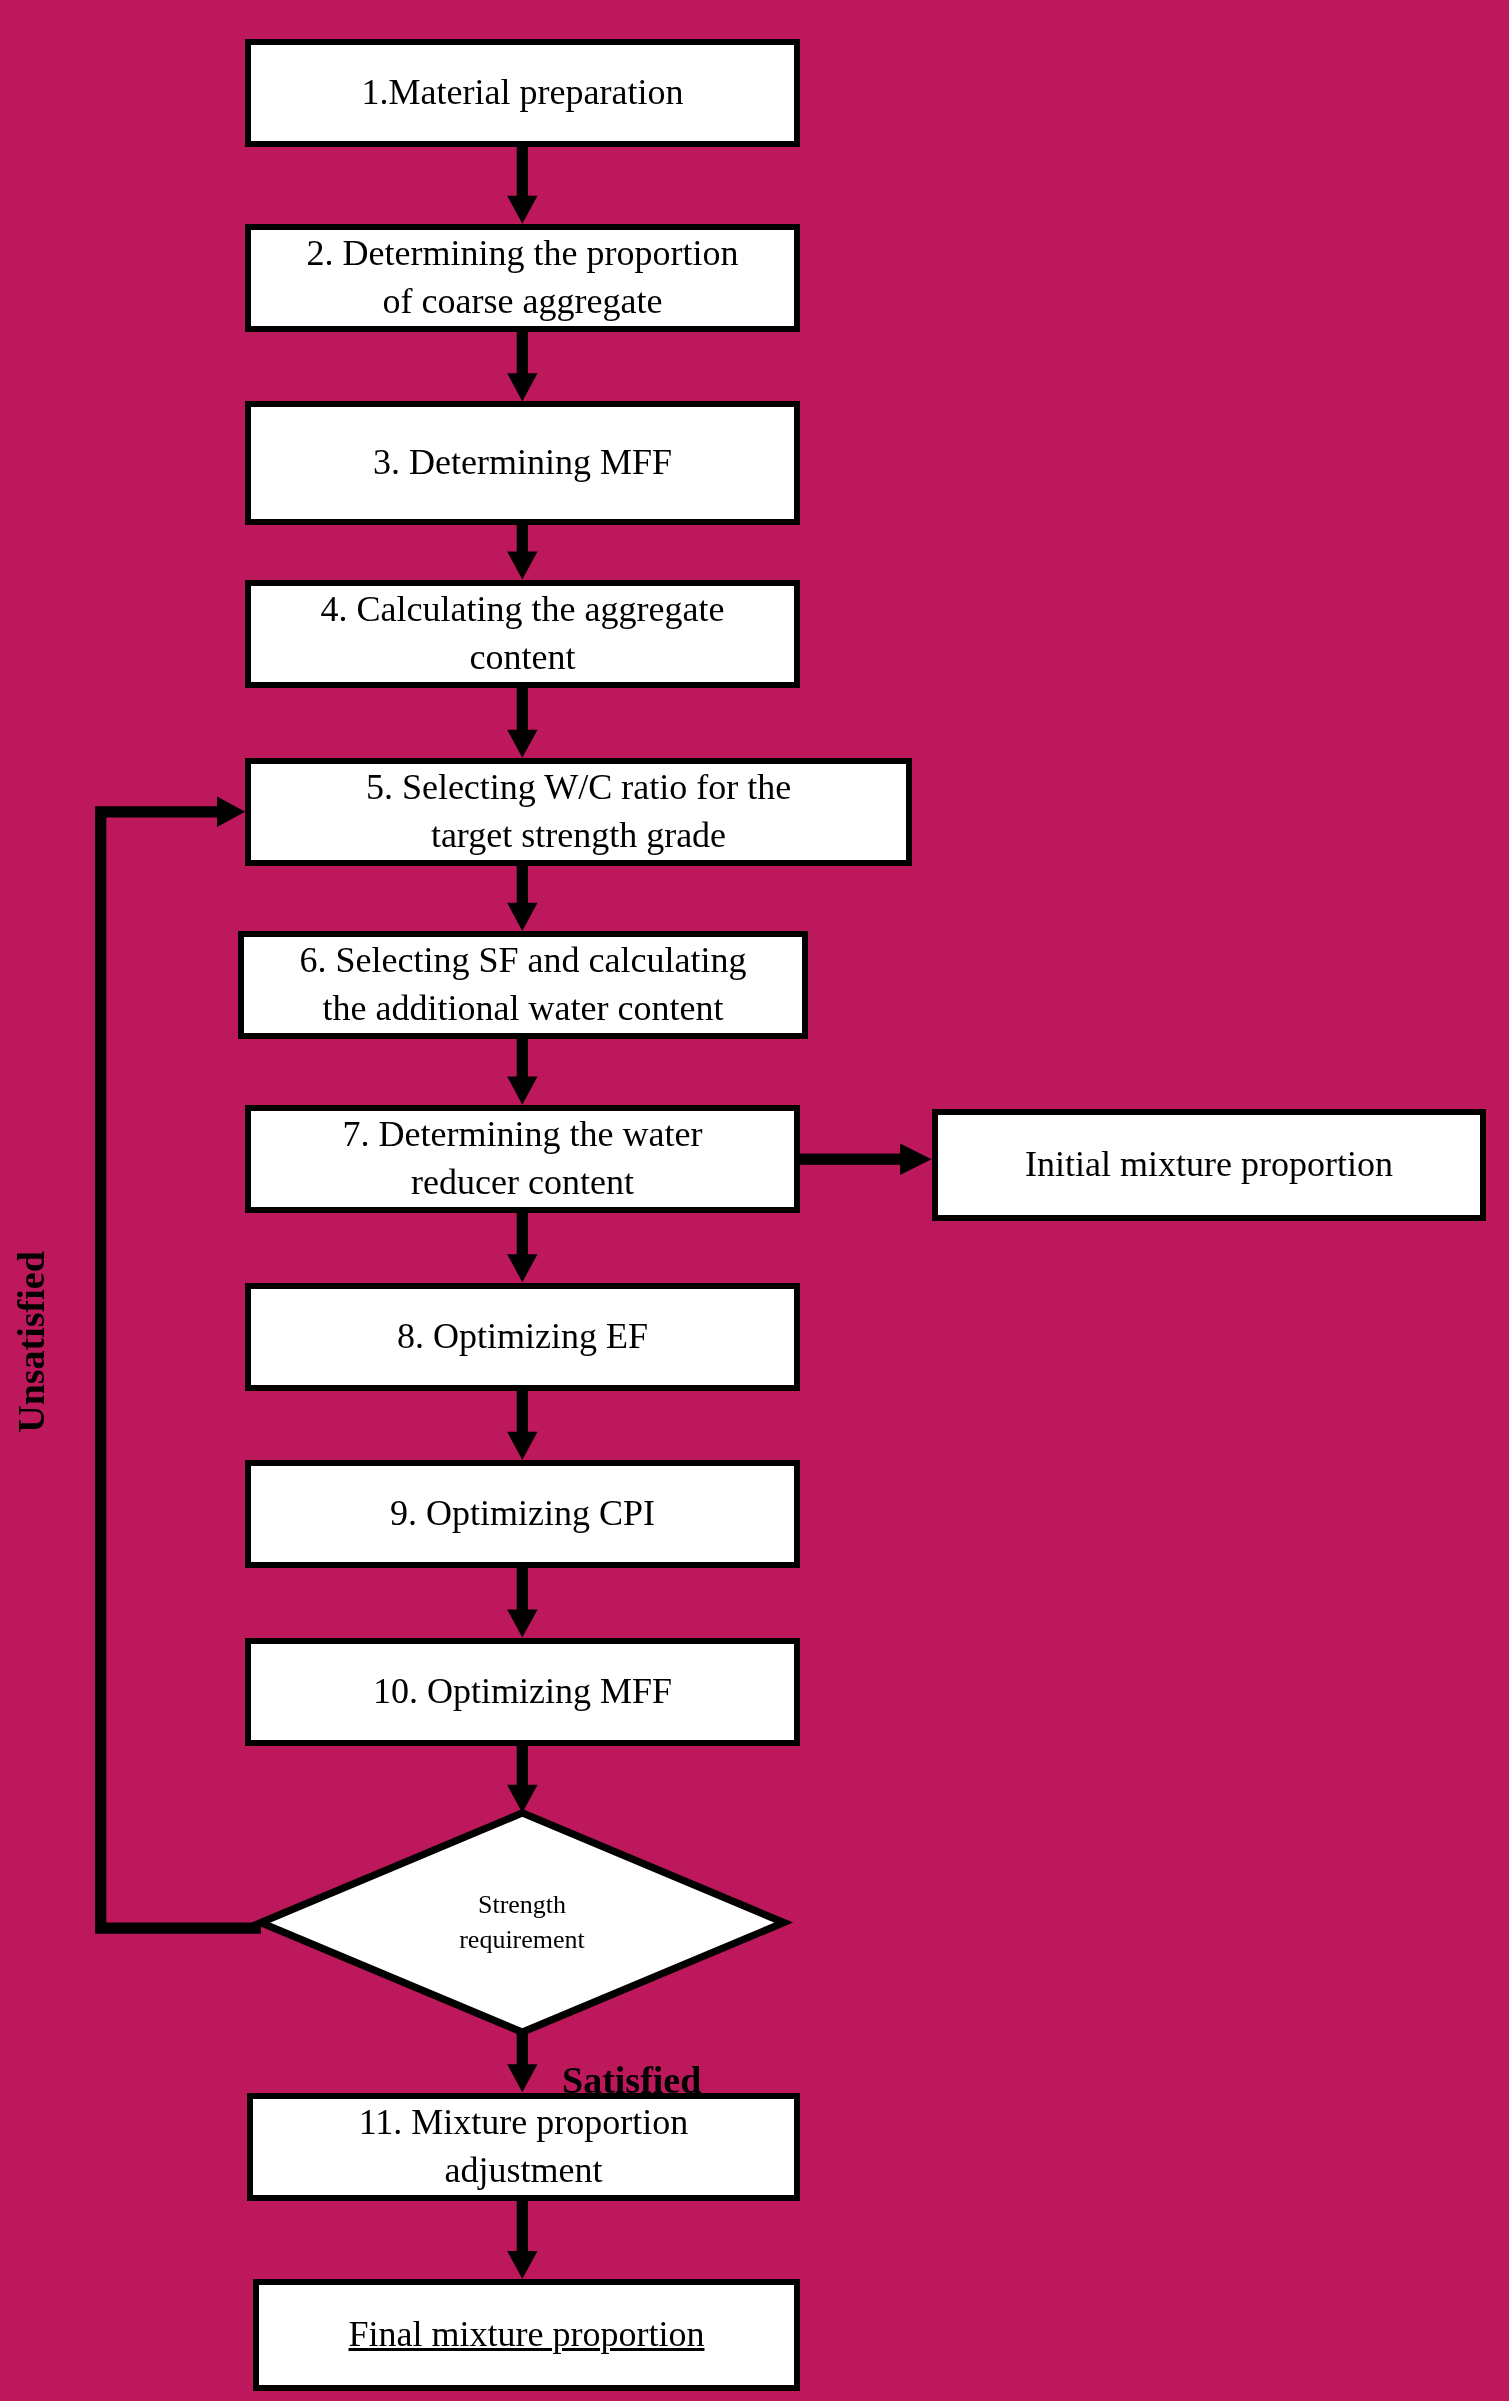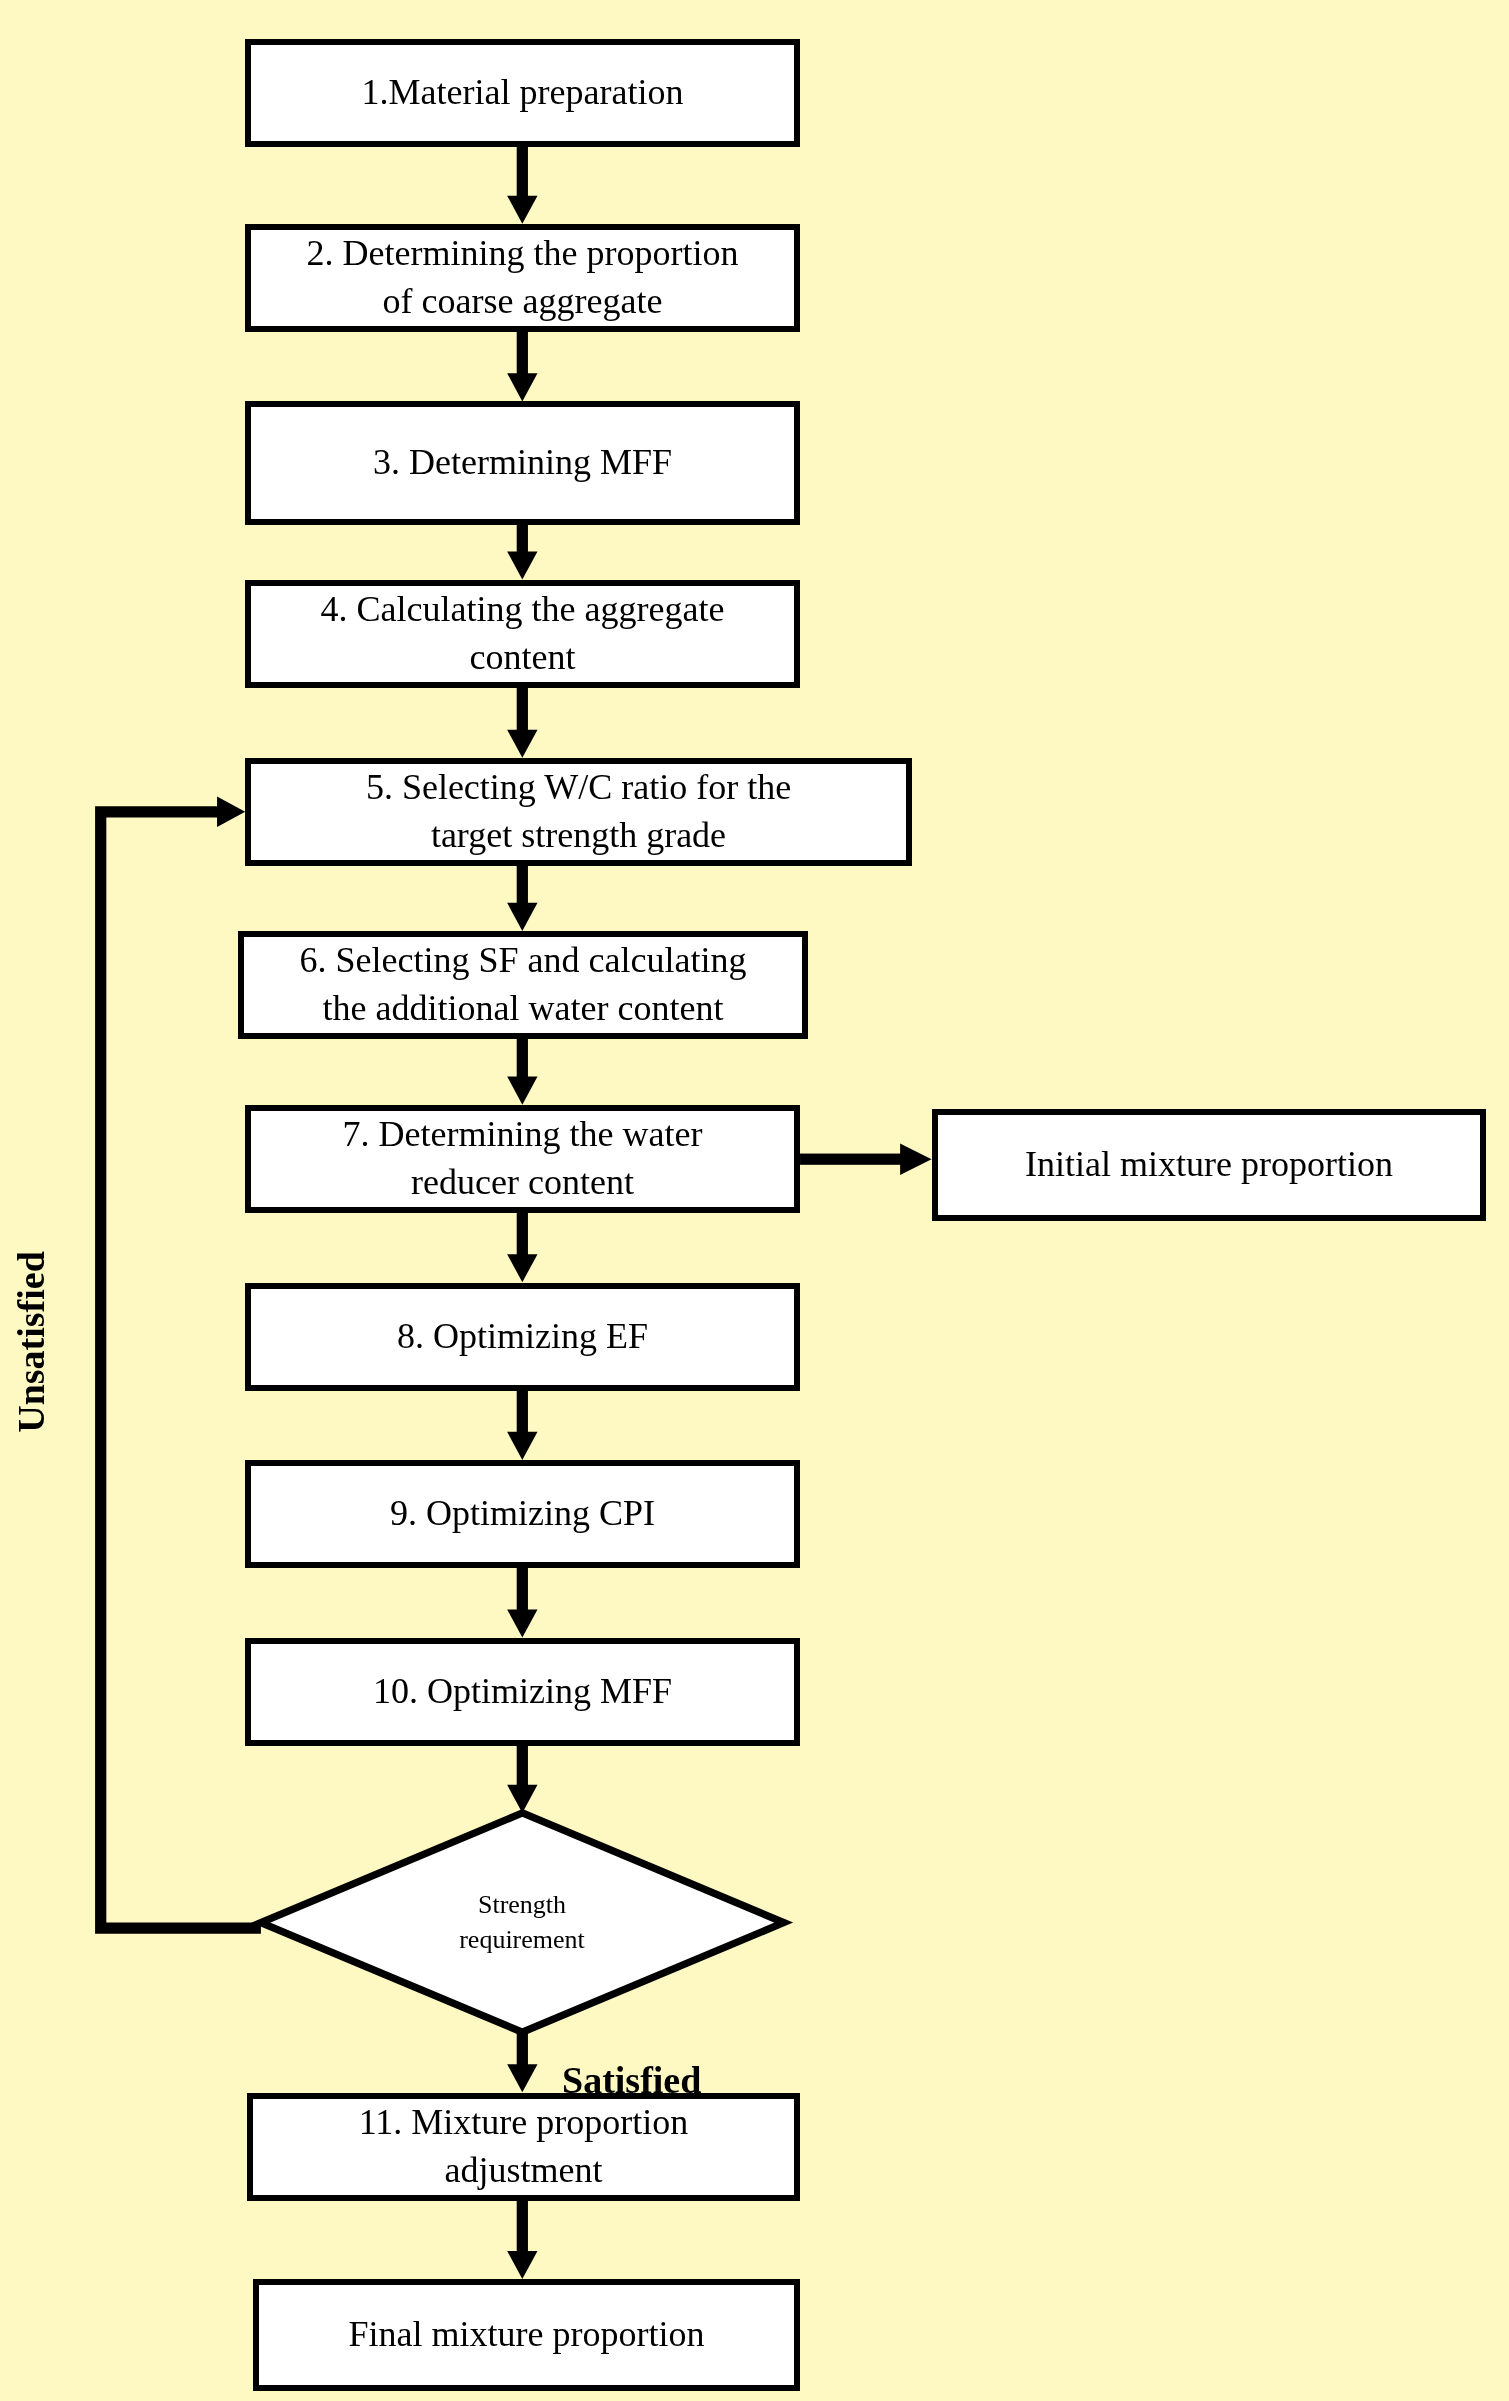--- a/index.html
+++ b/index.html
@@ -1,20 +1,20 @@
 <!DOCTYPE html>
 <html style="font-size:9px"><head>
 <meta charset="utf-8">
 <style>
   html, body { margin: 0; padding: 0; background: #ffffff; }
   #canvas {
     position: relative;
     width: 1509px;
     height: 2401px;
-    background: #fef9c3;
+    background: #be185d;
     font-family: "Liberation Serif", "DejaVu Serif", serif;
   }
   #edges-svg {
     position: absolute;
     left: 0; top: 0;
     width: 1509px;
     height: 2401px;
   }
   .node {
     position: absolute;
@@ -112,20 +112,20 @@
       <div class="node" style="left: 245px; top: 1460px; width: 555px; height: 108px;">
         <div>9. Optimizing CPI</div>
       </div>
       <div class="node" style="left: 245px; top: 1638px; width: 555px; height: 108px;">
         <div>10. Optimizing MFF</div>
       </div>
       <div class="diamond-label" style="left: 522px; top: 1923px;">Strength<br>requirement</div>
       <div class="node" style="left: 247px; top: 2093px; width: 553px; height: 108px;">
         <div>11. Mixture proportion<br>adjustment</div>
       </div>
-      <div class="node" style="left: 253px; top: 2279px; width: 547px; height: 112px;">
+      <div class="node" style="left: 253px; top: 2279px; width: 547px; height: 112px; text-decoration: underline;">
         <div>Final mixture proportion</div>
       </div>
       <div class="edge-label" style="left: 562px; top: 2055px; transform: translateY(-50%); margin-top: 25px;">Satisfied</div>
       <div class="edge-label" style="left: 31px; top: 1342px; transform: translate(-50%, -50%) rotate(-90deg);">Unsatisfied</div>
     </div>
 </div>
 
 
 </body></html>

